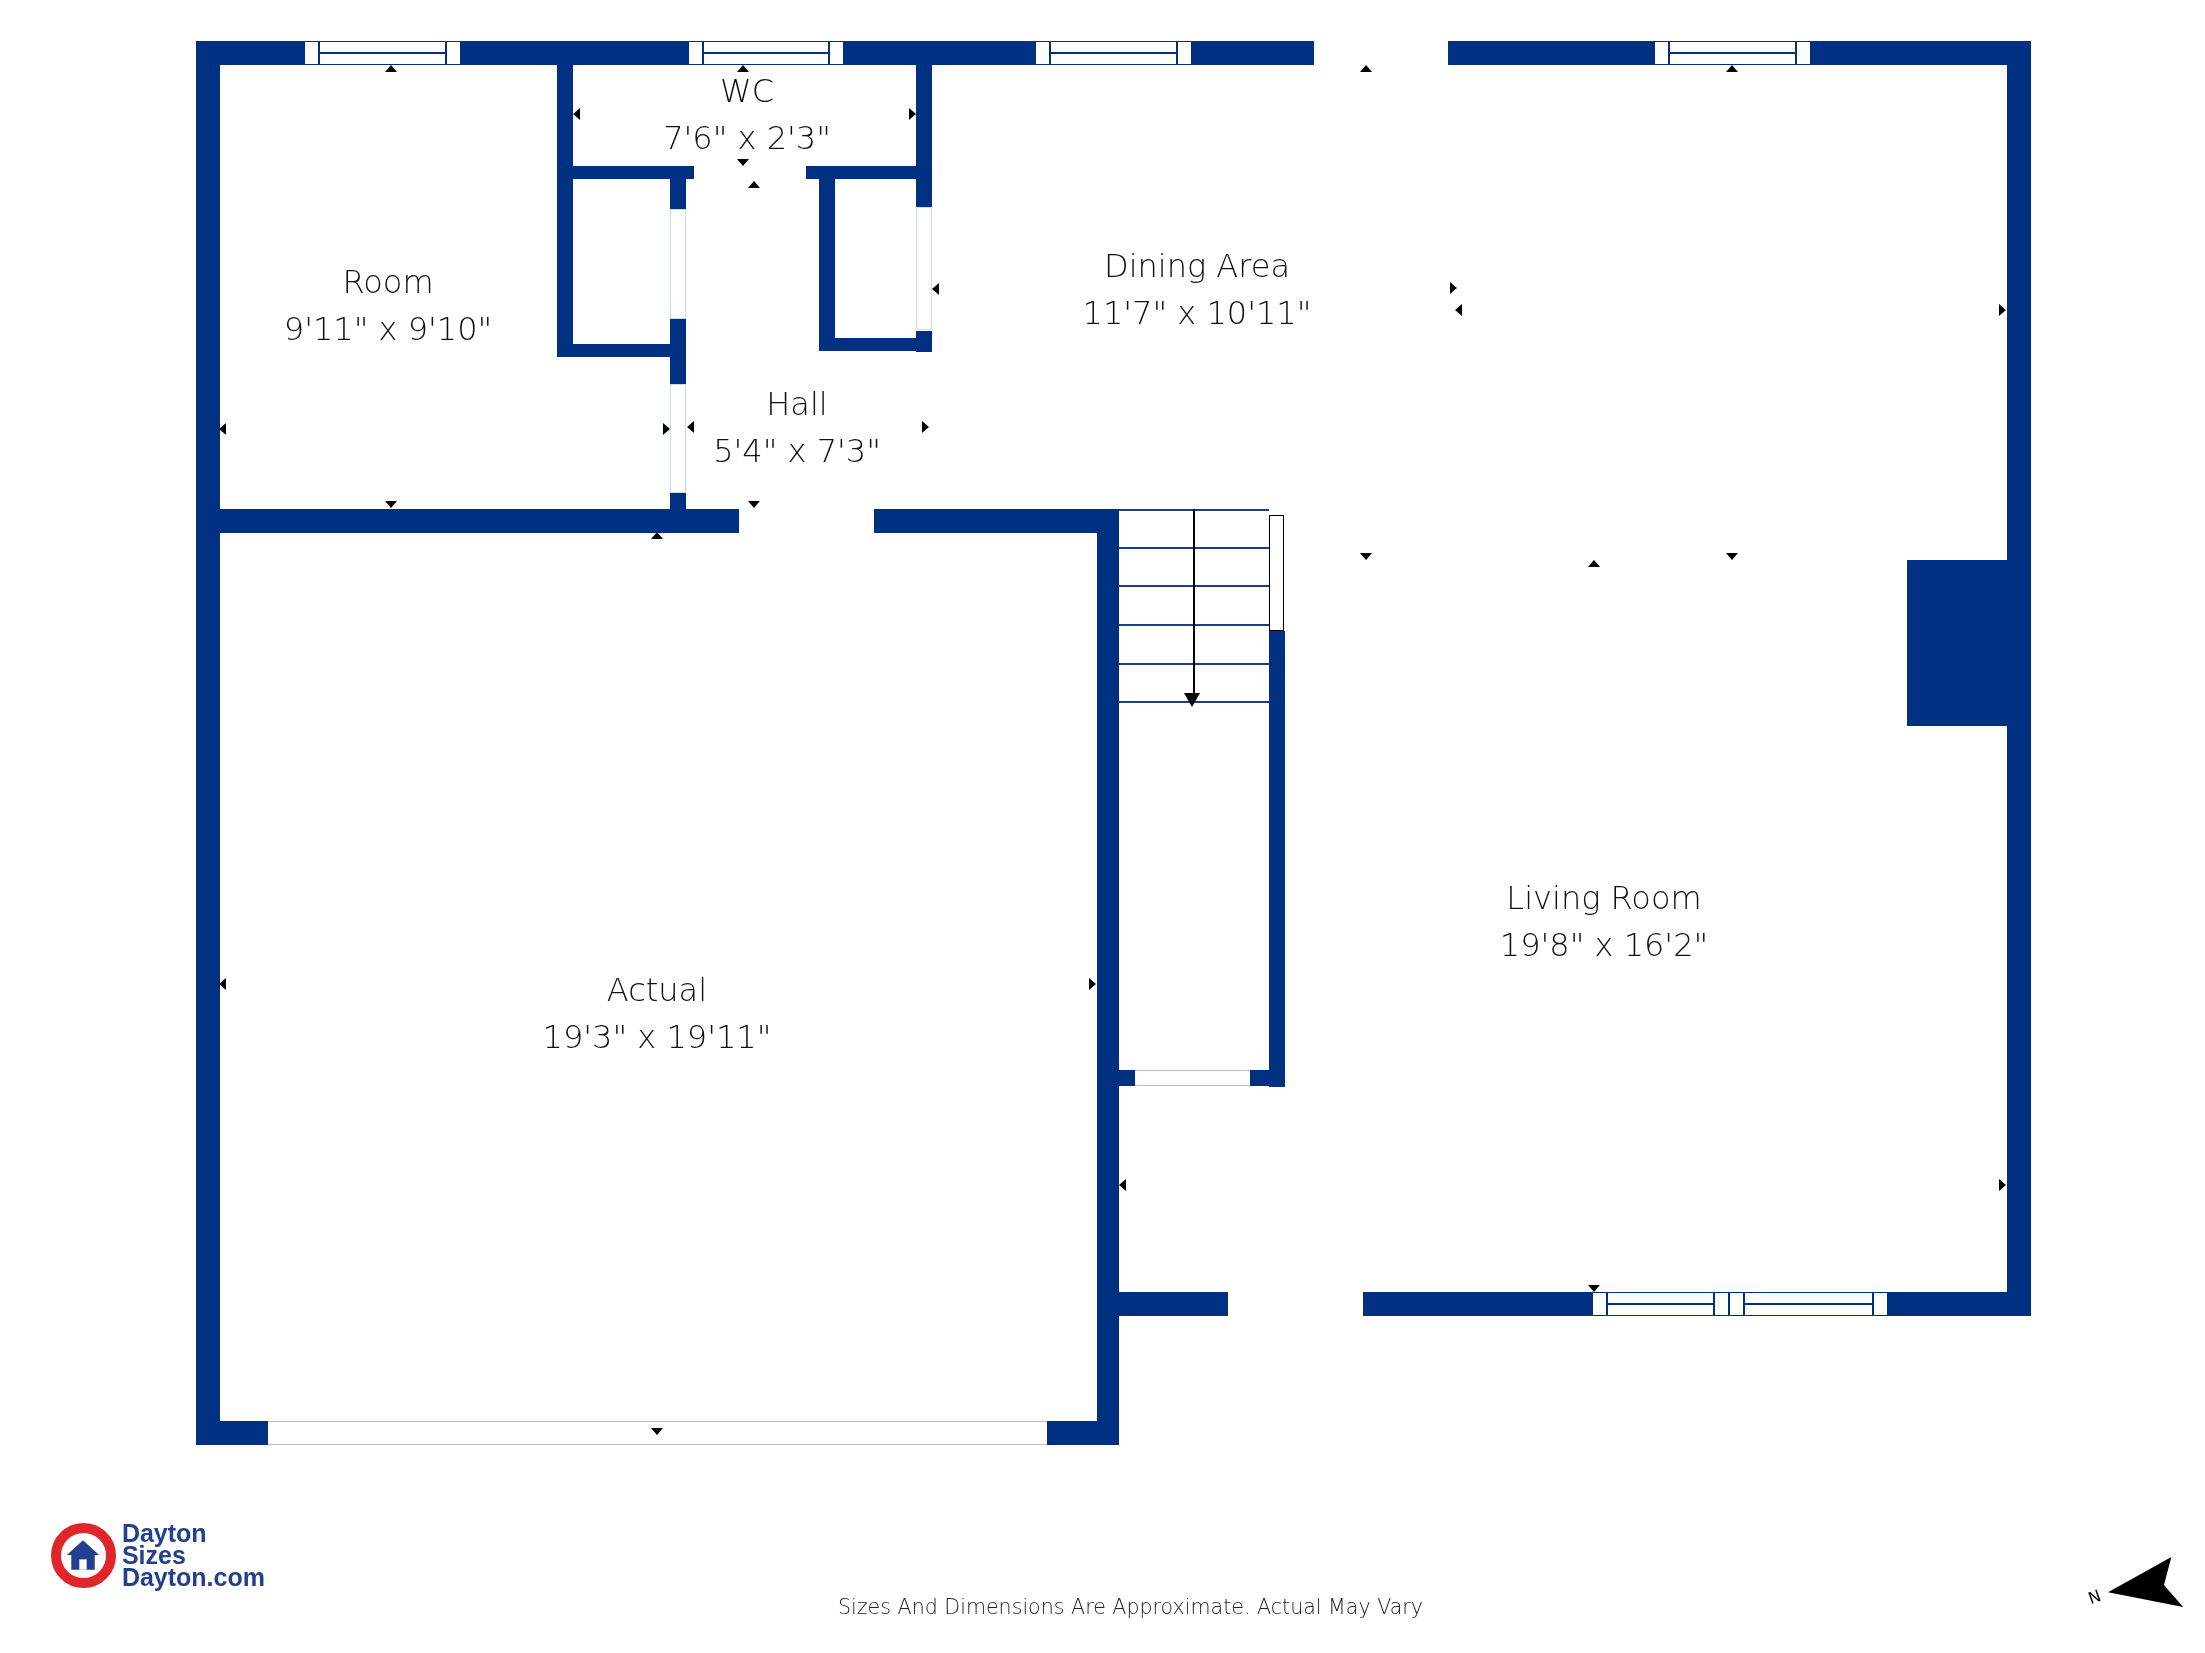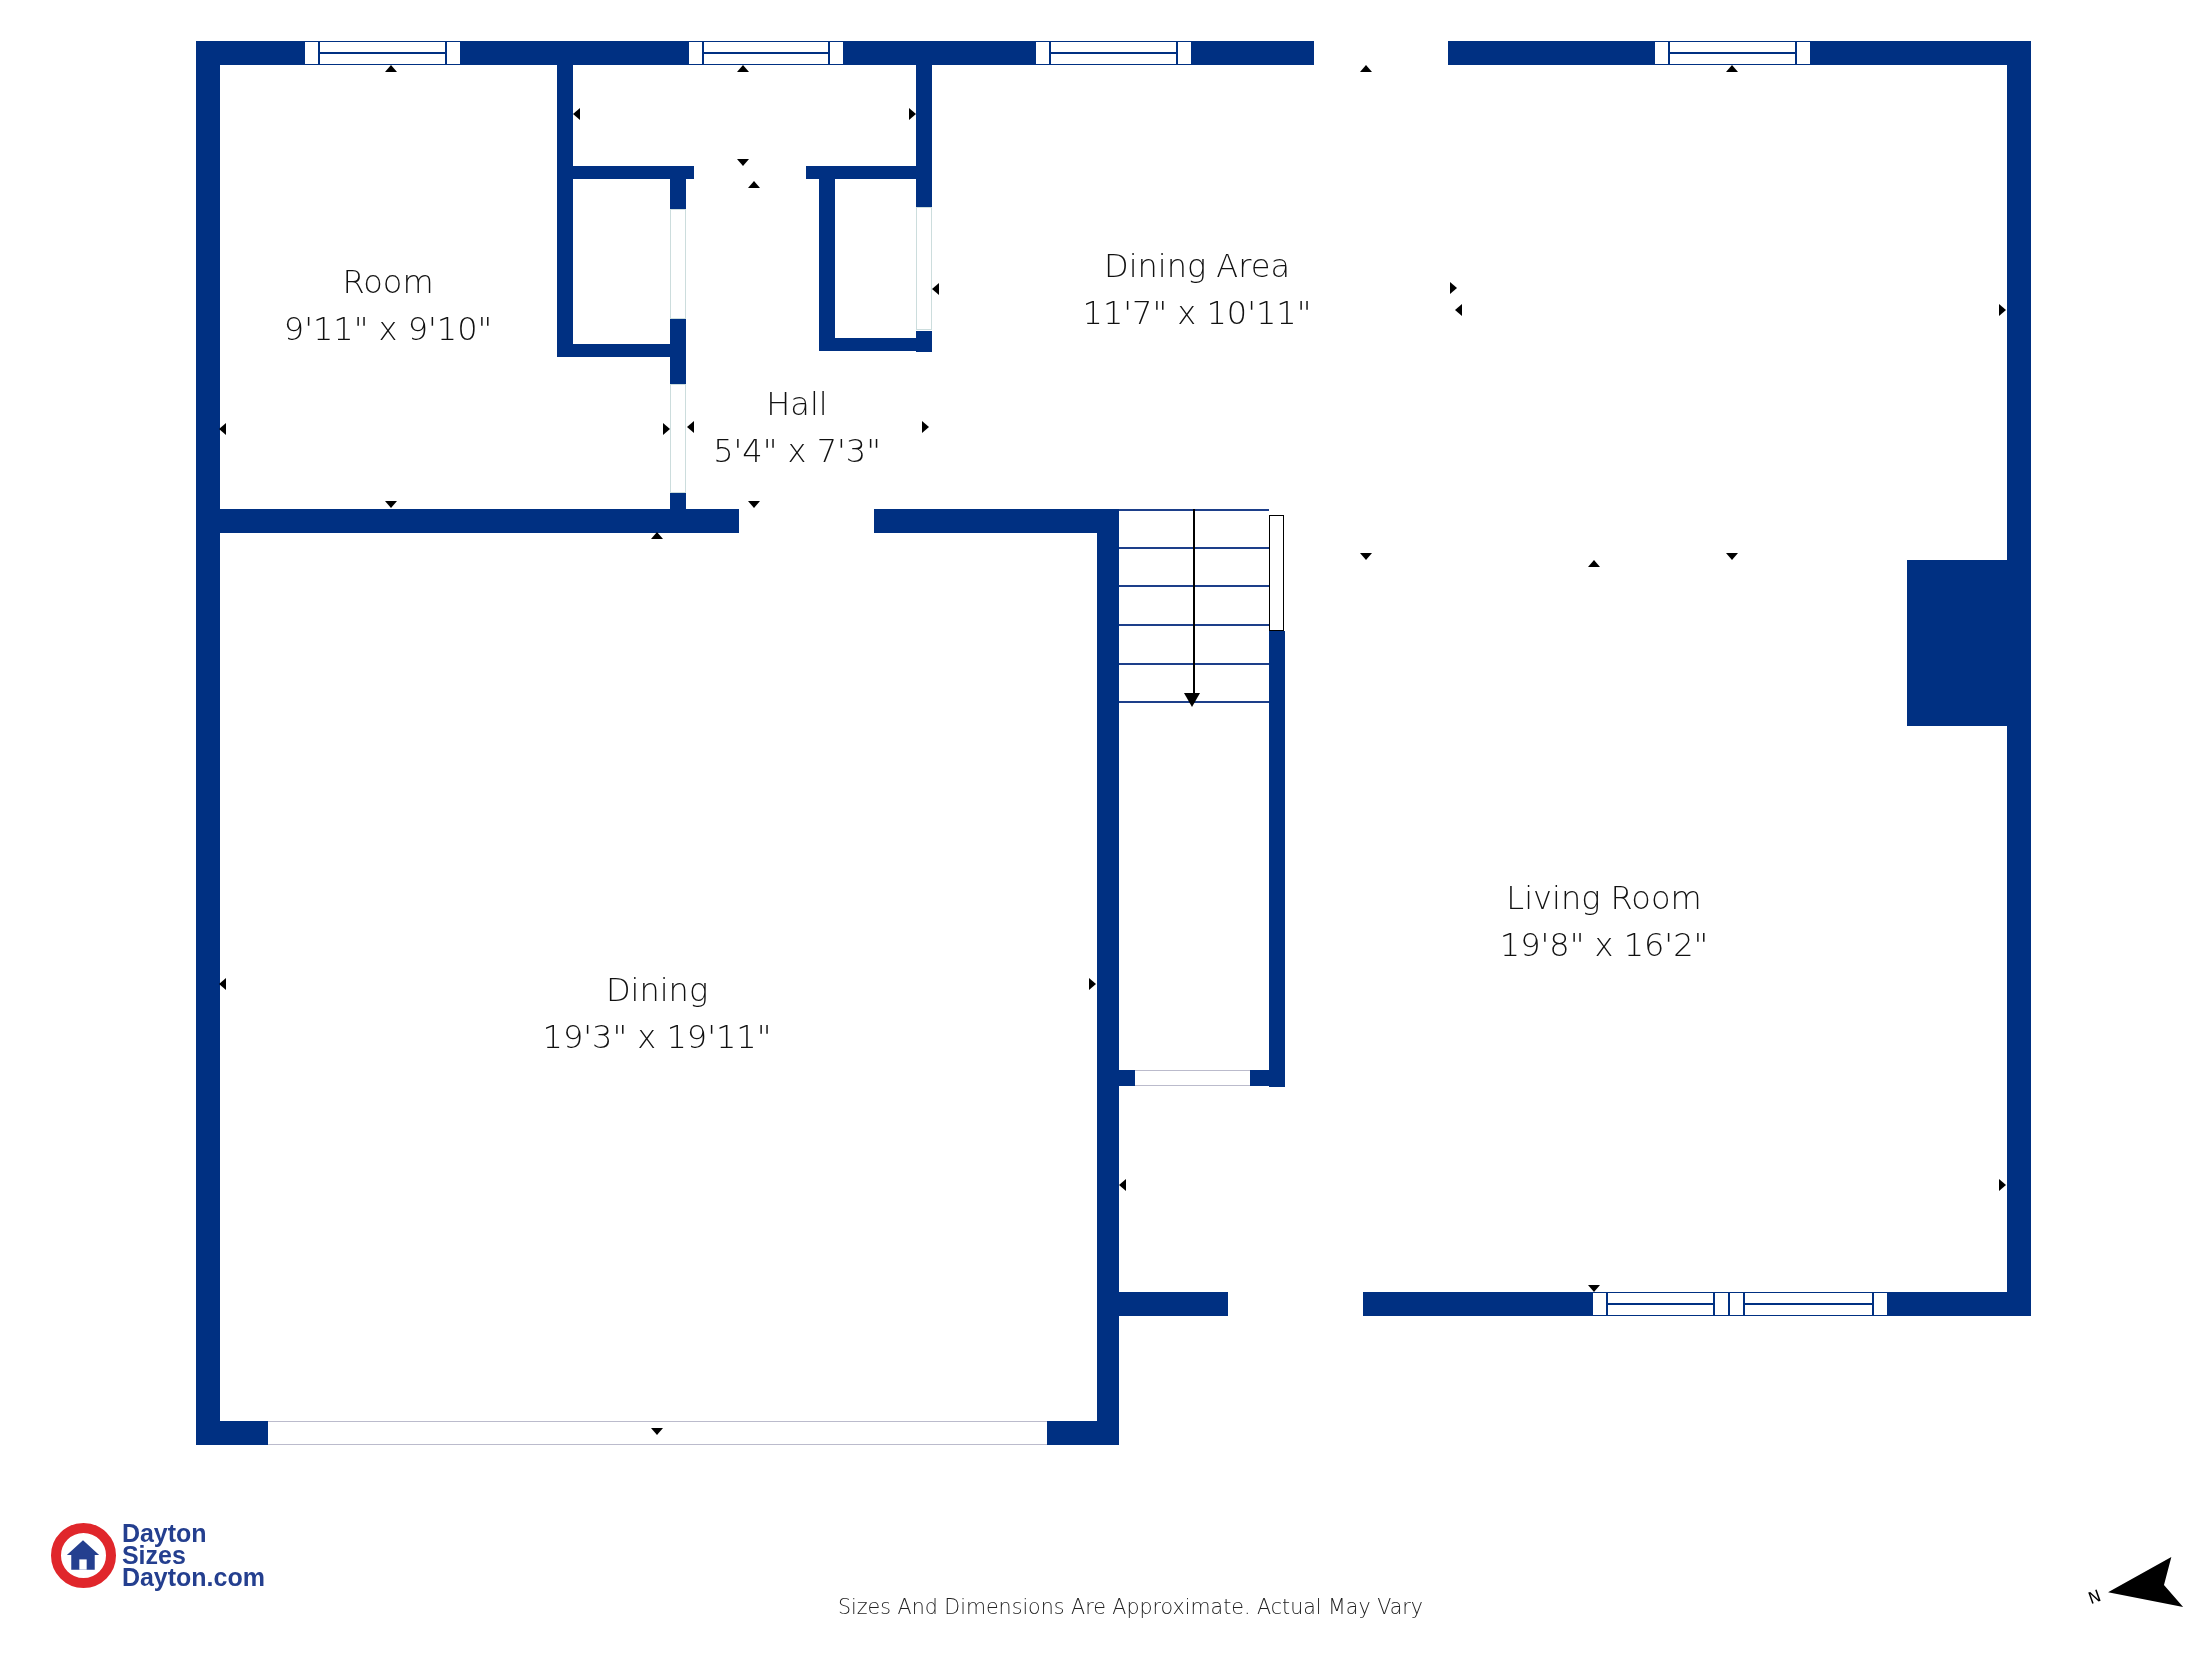--- a/index.html
+++ b/index.html
@@ -135,30 +135,34 @@
   <div class="tri t-right" style="left:1999px;top:304px;"></div>
   <div class="tri t-up" style="left:1588px;top:560px;"></div>
   <div class="tri t-down" style="left:1588px;top:1285px;"></div>
   <div class="tri t-left" style="left:1119px;top:1179px;"></div>
   <div class="tri t-right" style="left:1999px;top:1179px;"></div>
 
   <div class="label" style="left:388px;top:235px;margin-top:24px;">
     <span class="n">Room</span>
     <span class="d">9'11" x 9'10"</span>
   </div>
+  <div class="label" style="left:747px;top:68px;">
+    <span class="n">WC</span>
+    <span class="d">7'6" x 2'3"</span>
+  </div>
   <div class="label" style="left:797px;top:381px;">
     <span class="n">Hall</span>
     <span class="d">5'4" x 7'3"</span>
   </div>
   <div class="label" style="left:1197px;top:243px;">
     <span class="n">Dining Area</span>
     <span class="d">11'7" x 10'11"</span>
   </div>
   <div class="label" style="left:657px;top:967px;">
-    <span class="n">Dining</span>
+    <span class="n">Actual</span>
     <span class="d">19'3" x 19'11"</span>
   </div>
   <div class="label" style="left:1604px;top:875px;">
     <span class="n">Living Room</span>
     <span class="d">19'8" x 16'2"</span>
   </div>
 
   <div class="logo">
     <div class="logo-ring">
       <svg width="44" height="44" viewBox="0 0 60 60" style="position:absolute;left:0;top:0;">

